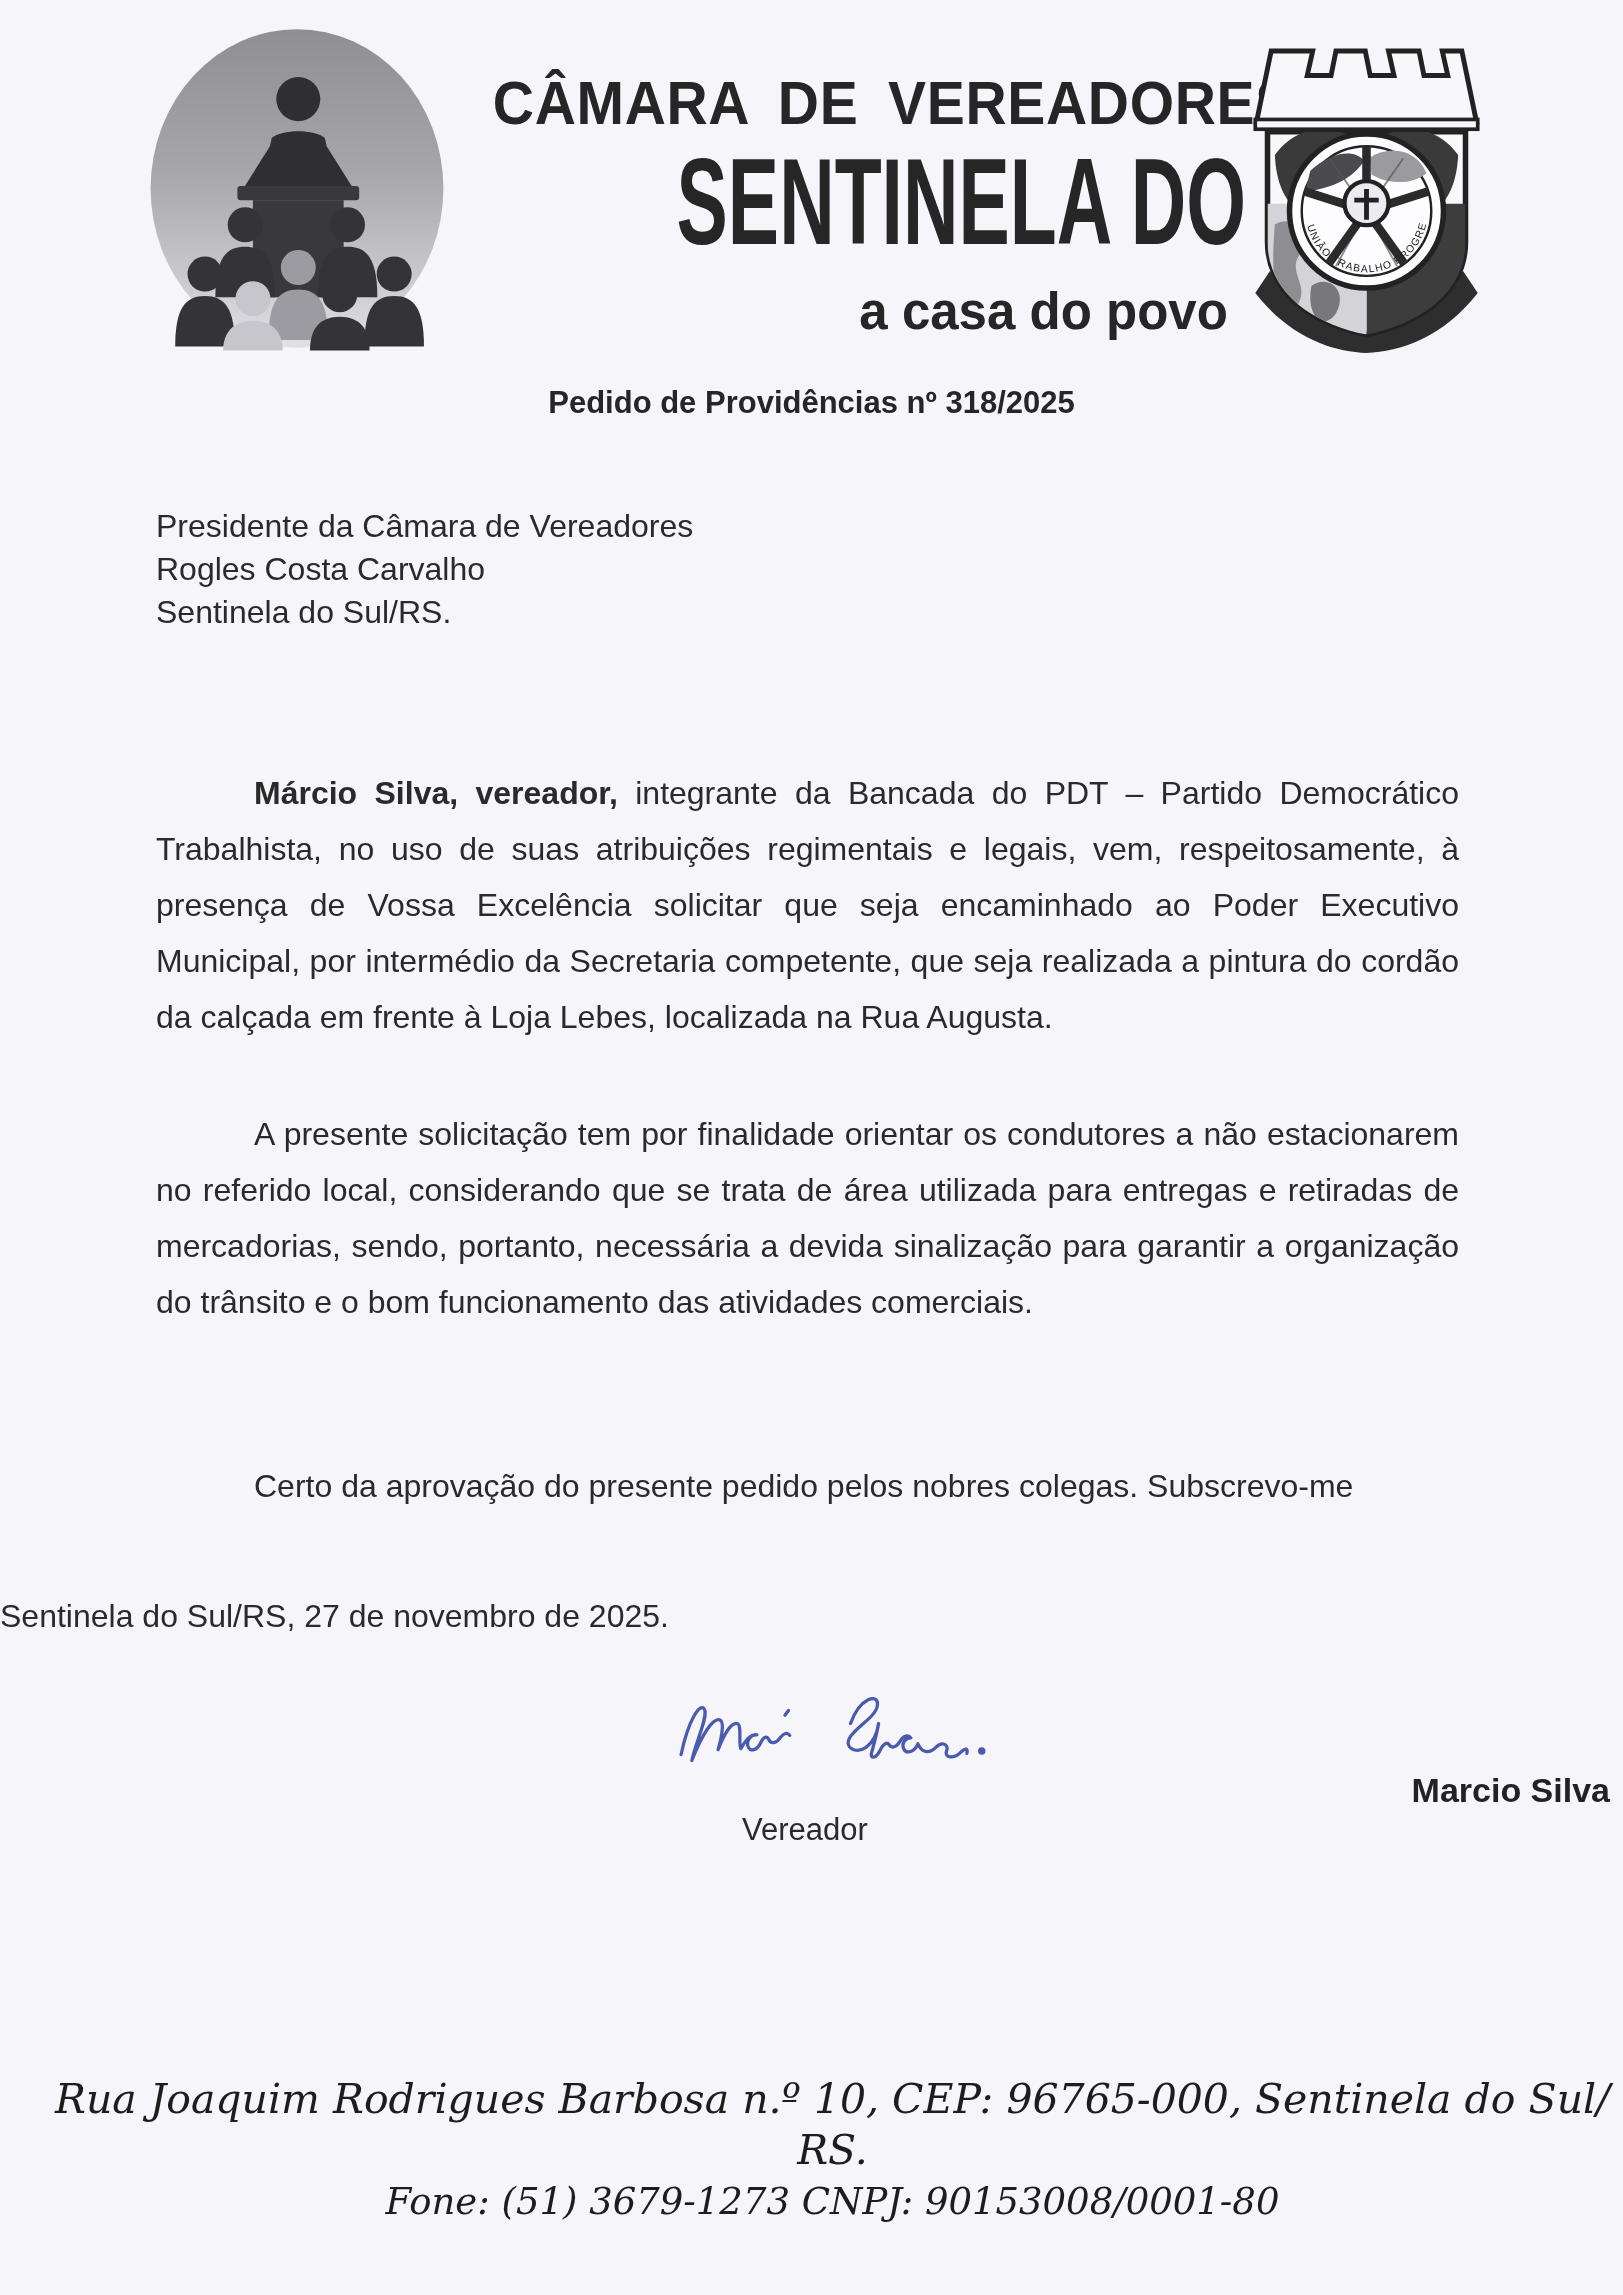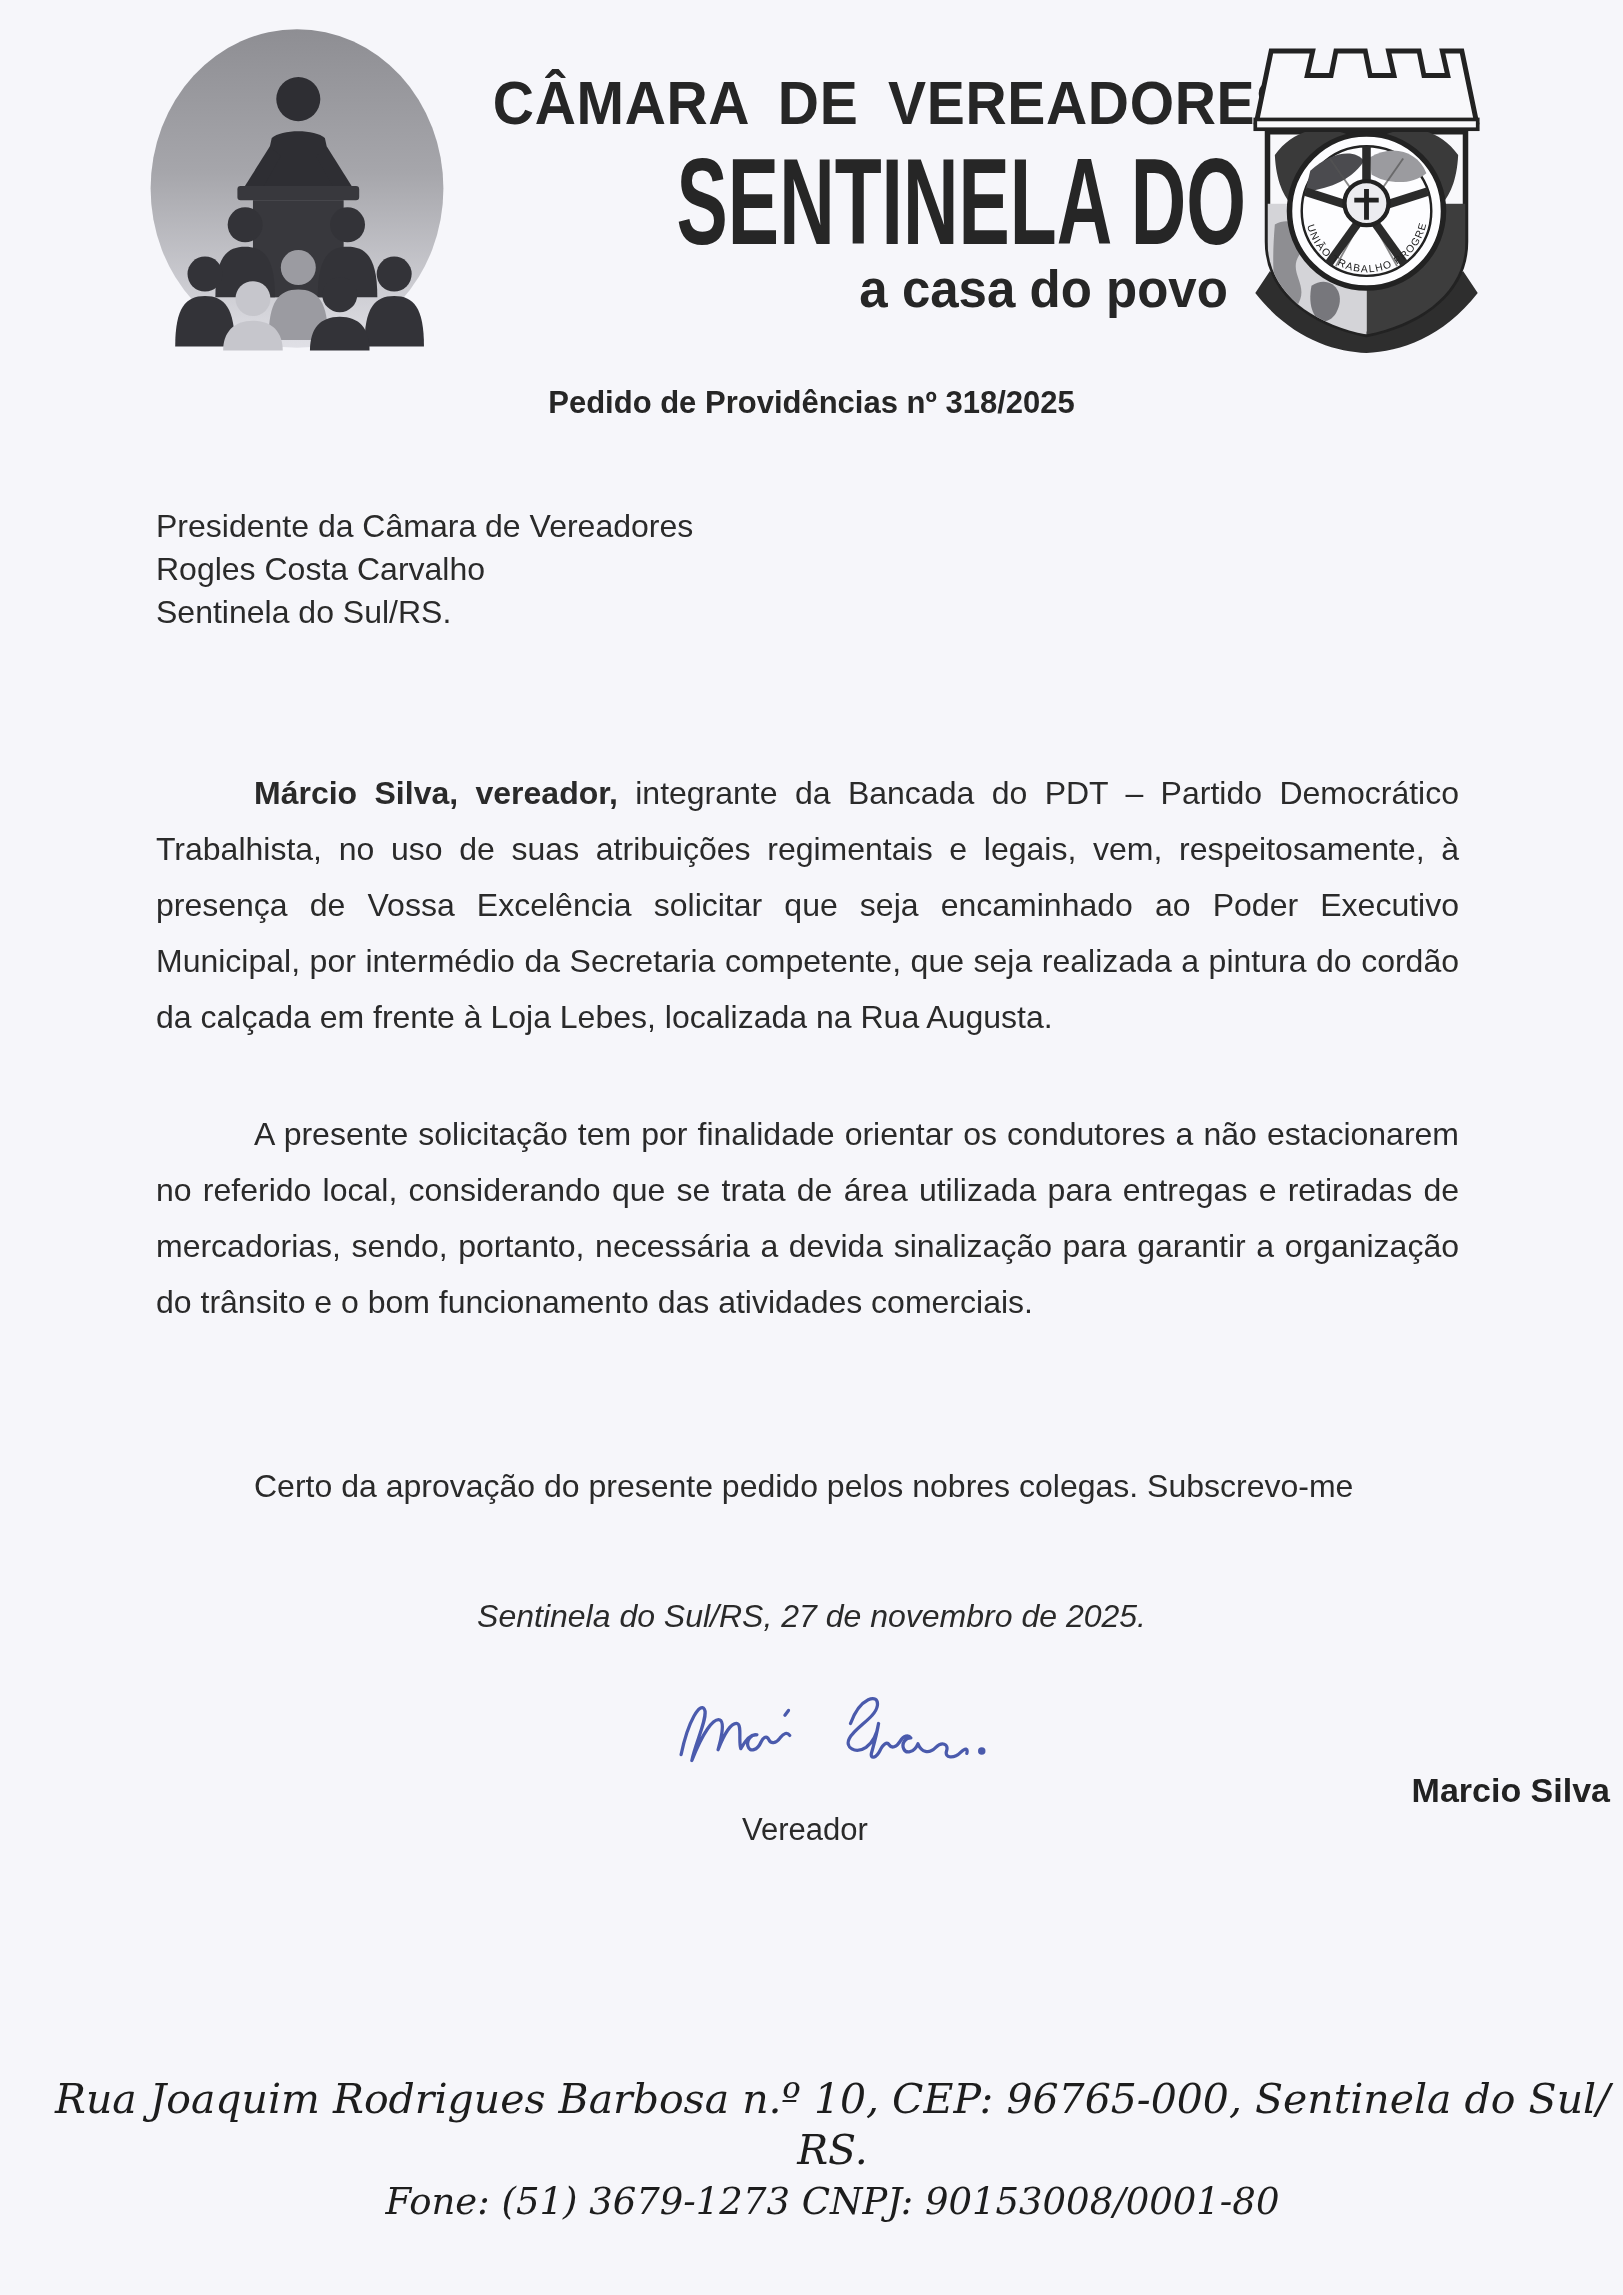--- a/index.html
+++ b/index.html
@@ -12,35 +12,35 @@
     color:#2a2a2a;
   }
   
   .logo-svg{position:absolute;left:148px;top:25px;width:298px;height:327px;}
   .crest-svg{position:absolute;left:1238px;top:29px;width:257px;height:330px;}
   .titles{position:absolute;left:458px;top:72px;width:779px;text-align:center;color:#262626;}
   .org1{font-weight:bold;font-size:62px;line-height:1;letter-spacing:0.7px;word-spacing:14.4px;
         display:inline-block;transform:scaleX(.92);transform-origin:center;white-space:nowrap;}
   .org2{font-weight:bold;font-size:122px;line-height:1;margin-top:6.5px;
         display:inline-block;transform:scaleX(.63);transform-origin:center;white-space:nowrap;}
-  .tagline-row{text-align:right;padding-right:9.2px;margin-top:1px;}
+  .tagline-row{text-align:right;padding-right:9.2px;margin-top:23px;}
   .tagline{font-weight:bold;font-size:51px;line-height:1;display:inline-block;}
   
   .doc-title{position:absolute;left:0;top:385px;width:1623px;text-align:center;
              font-weight:bold;font-size:31px;color:#262626;}
   .addressee{position:absolute;left:156px;top:505px;width:1047px;
              font-size:32px;line-height:43px;}
   .para{position:absolute;left:156px;width:1303px;font-size:32px;line-height:56px;
         text-align:justify;text-indent:98px;margin:0;}
   .para b{font-weight:bold;}
   .p1{top:765px;}
   .p2{top:1106px;}
   .closing{position:absolute;left:156px;top:1458px;width:1303px;
            font-size:32px;line-height:56px;text-indent:98px;}
-  .dateline{position:absolute;left:0;top:1598px;width:1623px;text-align:center;font-size:32px;font-style:italic;}
+  .dateline{position:absolute;left:0;top:1598px;width:1623px;text-align:left;font-size:32px;}
   .sig-svg{position:absolute;left:668px;top:1679px;width:340px;height:95px;}
   .signer-name{position:absolute;left:0;top:1771px;width:1610px;text-align:right;
                font-weight:bold;font-size:34px;color:#222;}
   .signer-role{position:absolute;left:0;top:1812px;width:1610px;text-align:center;font-size:31px;}
   
   .footer{position:absolute;left:1px;top:2074px;width:1623px;text-align:center;
           font-family:"DejaVu Serif", serif;font-style:italic;font-weight:normal;color:#1d1d1d;margin-left:20px;}
   .footer .f1{font-size:41px;line-height:51px;}
   .footer .f2{font-size:37px;line-height:51px;}
 </style>

